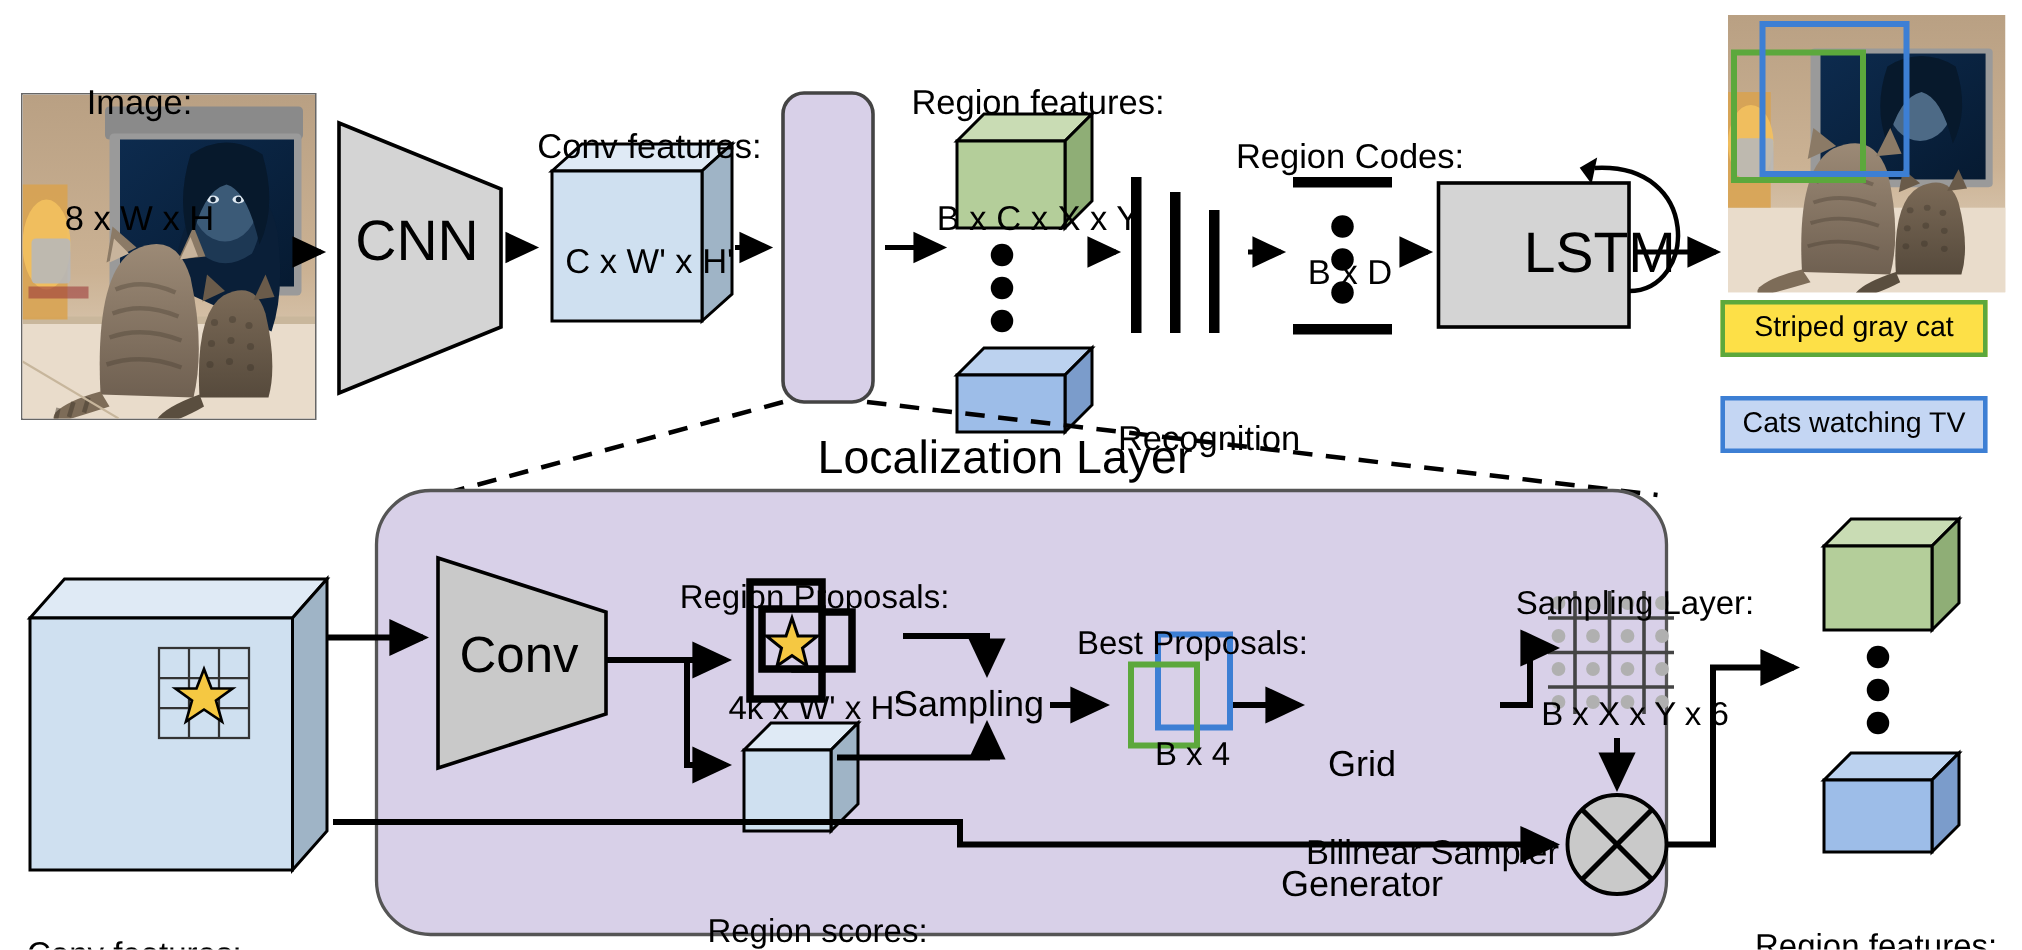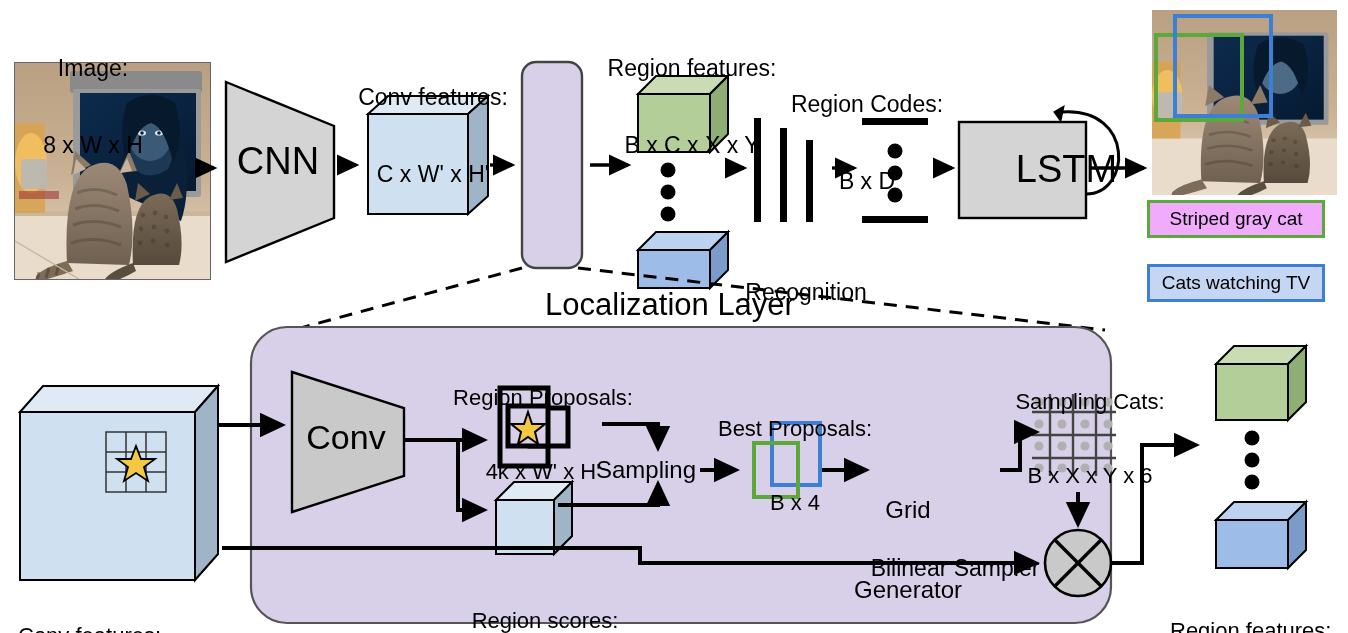--- a/index.html
+++ b/index.html
@@ -140,21 +140,21 @@
   <div>Network</div>
 </div>
 
 <svg width="90" height="110" style="left:860px;top:118px;">
   <rect x="2" y="0" width="66" height="7" fill="#000"></rect>
   <circle cx="35" cy="33" r="7.5" fill="#000"></circle>
   <circle cx="35" cy="55" r="7.5" fill="#000"></circle>
   <circle cx="35" cy="77" r="7.5" fill="#000"></circle>
   <rect x="2" y="98" width="66" height="7" fill="#000"></rect>
 </svg>
-<div class="lbl" style="left:772px;top:40px;width:190px;font-size:23px;">
+<div class="lbl" style="left:805px;top:40px;width:190px;font-size:23px;">
   <div>Region Codes:</div>
   <div>B x D</div>
 </div>
 
 <svg width="190" height="170" style="left:955px;top:100px;">
   <rect x="4" y="22" width="127" height="96" fill="#d4d4d4" stroke="#000" stroke-width="2.4"></rect>
   <path d="M131 94 C 176 94, 180 8, 108 12" fill="none" stroke="#000" stroke-width="3"></path>
   <polygon points="108,4 108,22 98,13" fill="#000" transform="rotate(12 104 13)"></polygon>
 </svg>
 <div class="lbl" style="left:959px;top:148px;width:127px;font-size:38px;margin-left:44px;">LSTM</div>
@@ -196,21 +196,21 @@
     </g>
     <path d="M118 200 q-22 8 -28 16 q-2 5 5 4 q16 -6 26 -12z" fill="#5a4e3f"></path>
   </svg>
   <svg width="185" height="185" style="left:0;top:0;">
     <rect x="4" y="25" width="86" height="85" fill="none" stroke="#5ca83c" stroke-width="4"></rect>
     <rect x="23" y="6" width="96" height="100" fill="none" stroke="#3d7fd4" stroke-width="4"></rect>
   </svg>
 </div>
 
 <div style="position:absolute;left:1147px;top:200px;width:172px;height:32px;
-            background:#f0abfc;border:3px solid #5ca83c;
+            background:#fde047;border:3px solid #5ca83c;
             display:flex;align-items:center;justify-content:center;font-size:19px;">
   <span>Striped gray cat</span>
 </div>
 <div style="position:absolute;left:1147px;top:250px;width:172px;height:32px;
             background:#c4d6f3;border:3px solid #3d7fd4;
             display:flex;align-items:center;justify-content:center;font-size:19px;margin-top:14px;">
   <span>Cats watching TV</span>
 </div>
 
 <svg width="1348" height="300" style="left:0;top:0;">
@@ -322,21 +322,21 @@
       <circle cx="42" cy="58" r="4.6"></circle>
       <circle cx="65" cy="58" r="4.6"></circle>
       <circle cx="88" cy="58" r="4.6"></circle>
     <circle cx="19" cy="80" r="4.6"></circle>
       <circle cx="42" cy="80" r="4.6"></circle>
       <circle cx="65" cy="80" r="4.6"></circle>
       <circle cx="88" cy="80" r="4.6"></circle>
   </g>
 </svg>
 <div class="lbl" style="left:985px;top:341px;width:210px;font-size:22px;">
-  <div>Sampling Cats:</div>
+  <div>Sampling Layer:</div>
   <div>B x X x Y x 6</div>
 </div>
 
 <svg width="90" height="90" style="left:1040px;top:525px;">
   <circle cx="38" cy="38" r="33" fill="#c9c9c9" stroke="#000" stroke-width="2.6"></circle>
   <line x1="15" y1="15" x2="61" y2="61" stroke="#000" stroke-width="3.4"></line>
   <line x1="61" y1="15" x2="15" y2="61" stroke="#000" stroke-width="3.4"></line>
 </svg>
 <div class="lbl" style="left:855px;top:556px;width:200px;font-size:23px;">Bilinear Sampler</div>
 

